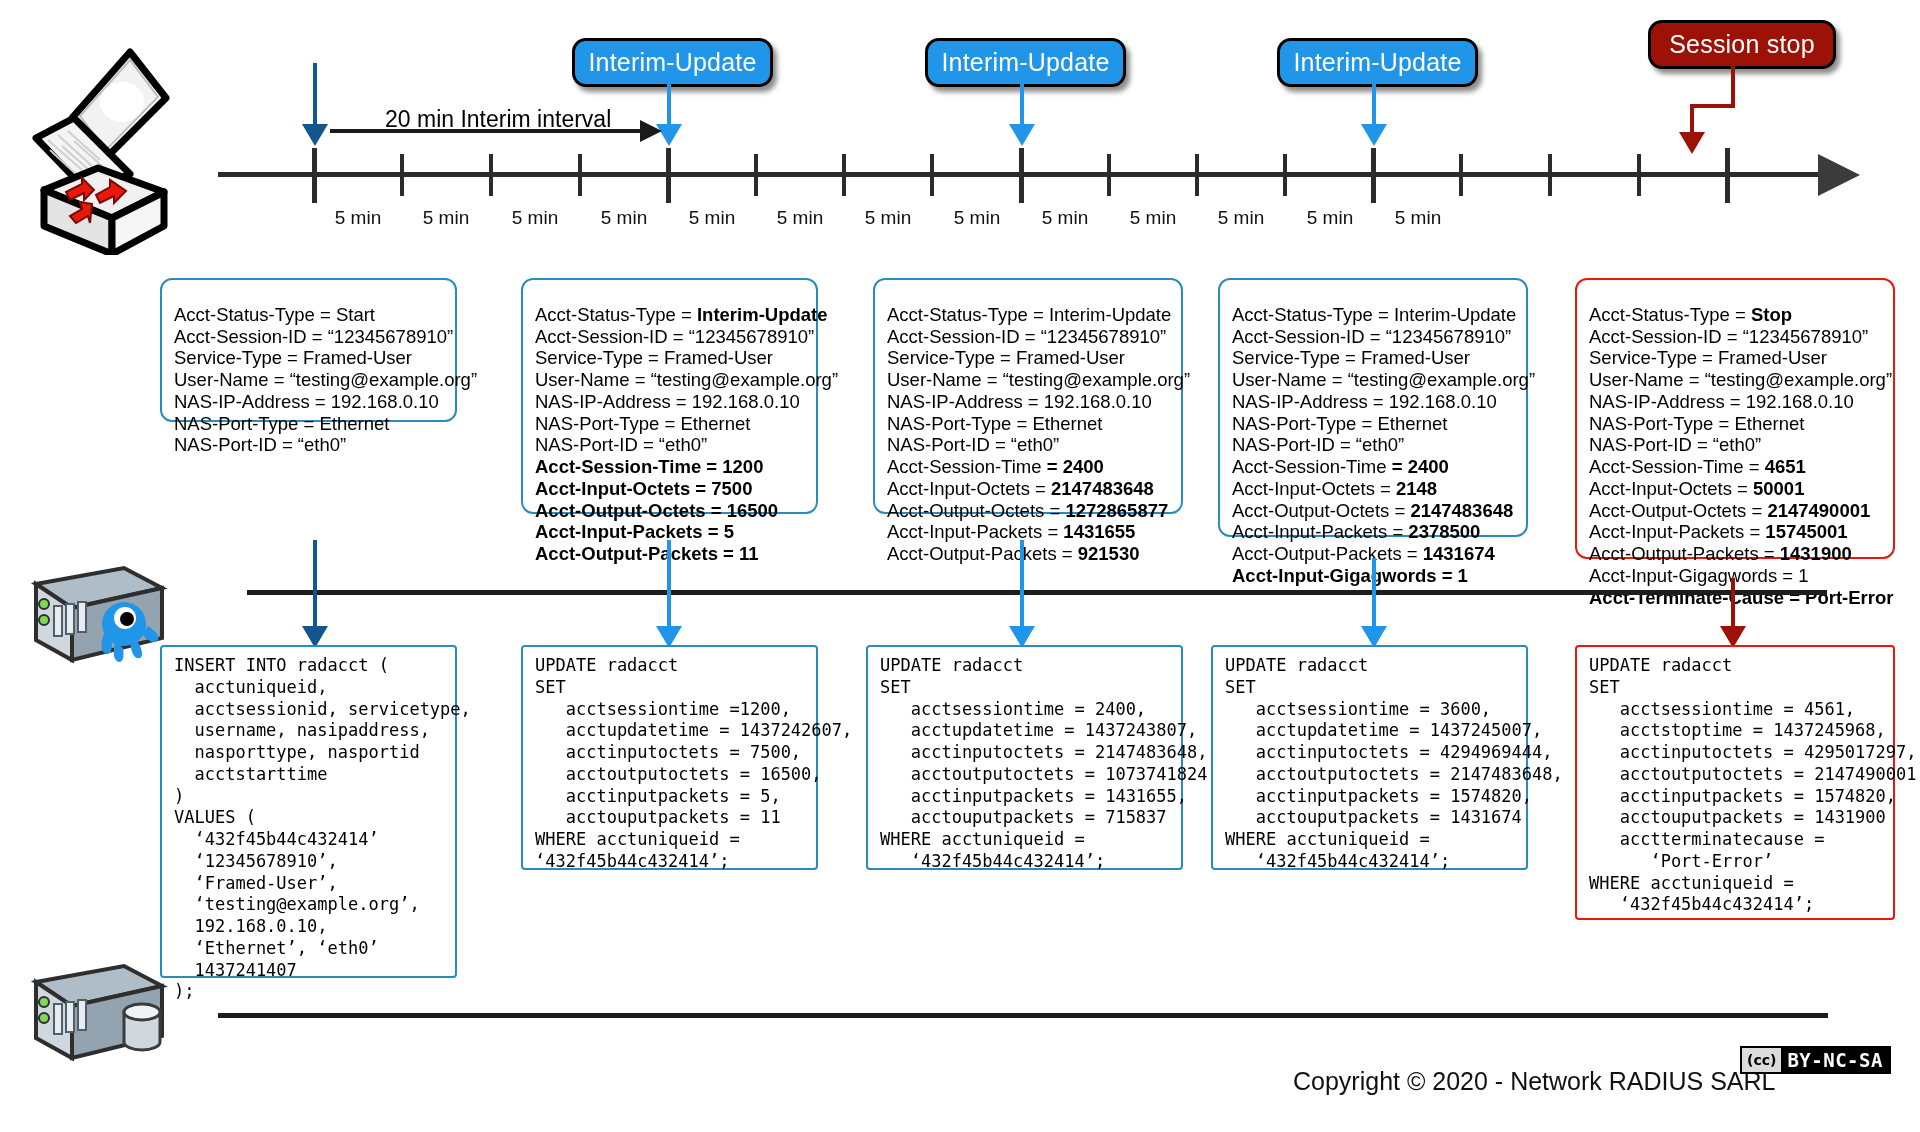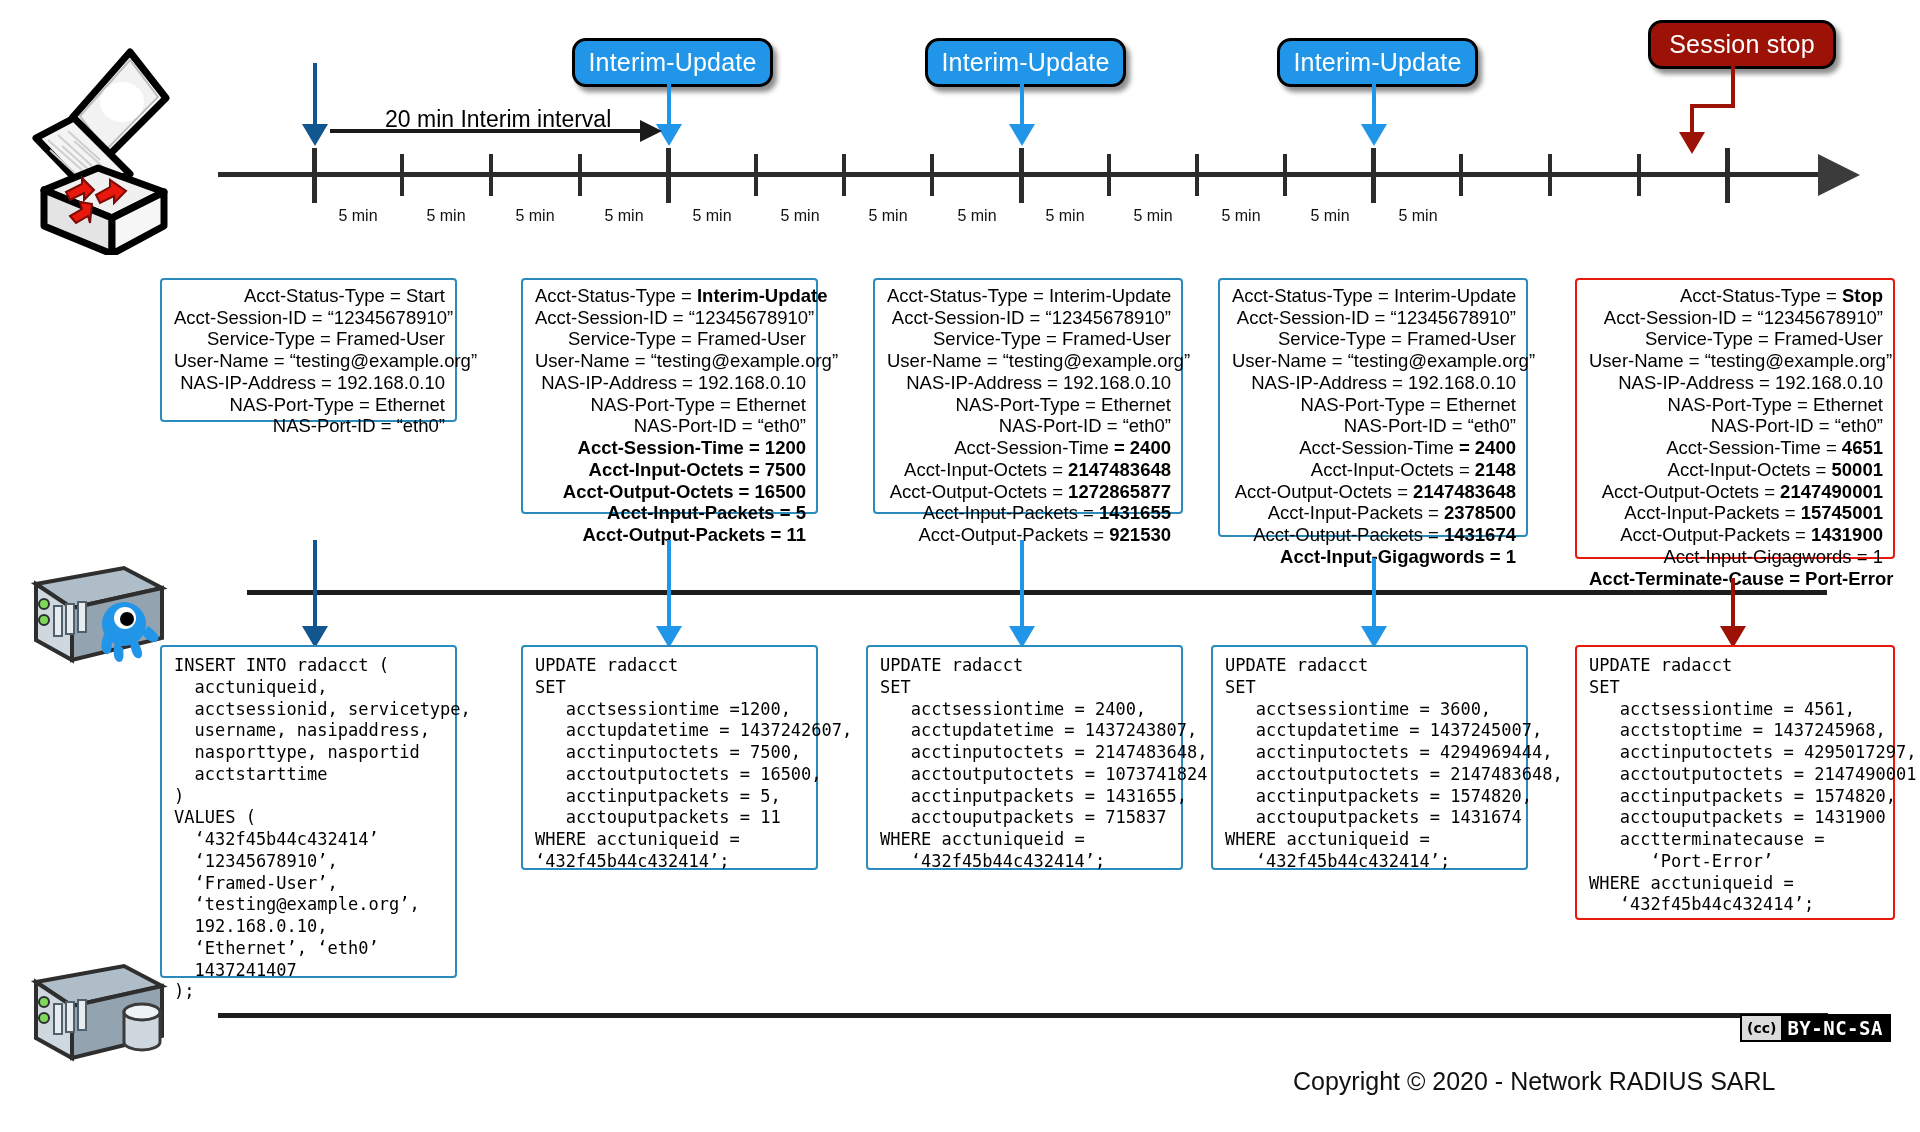--- a/index.html
+++ b/index.html
@@ -14,21 +14,21 @@
          display:flex;align-items:center;justify-content:center;
          box-shadow:4px 5px 5px rgba(0,0,0,.45);white-space:nowrap;}
   .badge.start{background:#11568f;}
   .badge.interim{background:#2196e8;}
   .badge.stop{background:#9c1206;}
 
   
   .tl-axis{position:absolute;background:#2b2b2b;}
   .tick{position:absolute;width:4px;background:#2b2b2b;}
   .tick.major{width:5px;}
-  .tl-label{position:absolute;font-size:16px;color:#111;text-align:center;
+  .tl-label{position:absolute;font-size:19px;color:#111;text-align:center;
             white-space:nowrap;}
   .tl-arrowhead{position:absolute;width:0;height:0;
         border-top:21px solid transparent;border-bottom:21px solid transparent;
         border-left:42px solid #3b3b3b;}
 
   
   .meas-line{position:absolute;height:4px;background:#1a1a1a;}
   .meas-head{position:absolute;width:0;height:0;
         border-top:11px solid transparent;border-bottom:11px solid transparent;
         border-left:22px solid #1a1a1a;}
@@ -39,23 +39,23 @@
   .conn .stem{position:absolute;width:4px;}
   .conn .horz{position:absolute;height:4px;}
   .conn .head{position:absolute;width:0;height:0;
         border-left:13px solid transparent;border-right:13px solid transparent;}
 
   .c-blue-d{background:#11568f;}
   .c-blue-l{background:#2196e8;}
   .c-red{background:#9c1206;}
 
   
-  .attr-box{position:absolute;border:2px solid #2a8bbd;border-radius:4px;
-            background:#fff;padding:5px 10px 10px 12px;box-sizing:border-box;
-            font-size:18.5px;line-height:1.175;text-align:right;}
+  .attr-box{position:absolute;border:2px solid #2a8bbd;border-radius:12px;
+            background:#fff;padding:24px 10px 10px 12px;box-sizing:border-box;
+            font-size:18.5px;line-height:1.175;}
   .attr-box.red{border-color:#e8180c;}
   .attr-box .ln{white-space:nowrap;}
   .attr-box b{font-weight:700;}
 
   
   .sql-box{position:absolute;border:2px solid #2a8bbd;border-radius:4px;
            background:#fff;padding:8px 10px 10px 12px;box-sizing:border-box;
            font-family:"DejaVu Sans Mono", monospace;
            font-size:17px;line-height:1.28;white-space:pre;}
   .sql-box.red{border-color:#e8180c;}
@@ -391,18 +391,18 @@
    acctinputpackets = 1574820,
    acctouputpackets = 1431900
    acctterminatecause =
       ‘Port-Error’
 WHERE acctuniqueid =
    ‘432f45b44c432414’;</div>
 
   <div class="lane" style="left:218px;top:1013px;width:1610px;"></div>
 
   <div class="footer" style="left:1293px;top:1067px;">Copyright © 2020 - Network RADIUS SARL</div>
-  <div class="cc" style="left:1740px;top:1014px;">
+  <div class="cc" style="left:1740px;top:1046px;">
     <span class="cc-round">(cc)</span>
     <span class="cc-txt">BY-NC-SA</span>
   </div>
 
 </div>
 
 </body></html>

